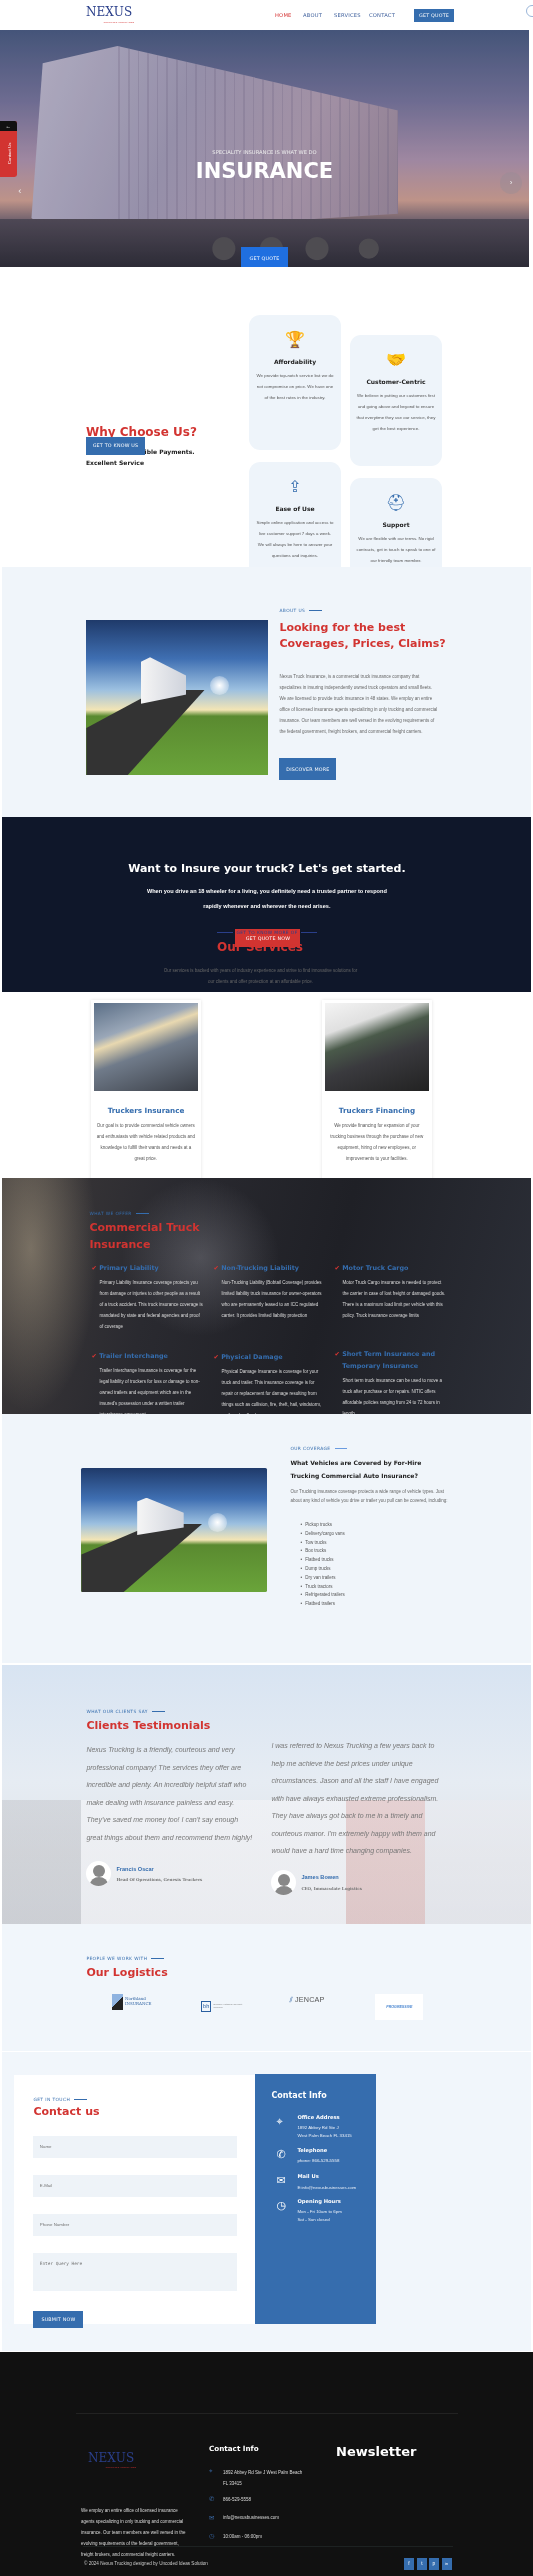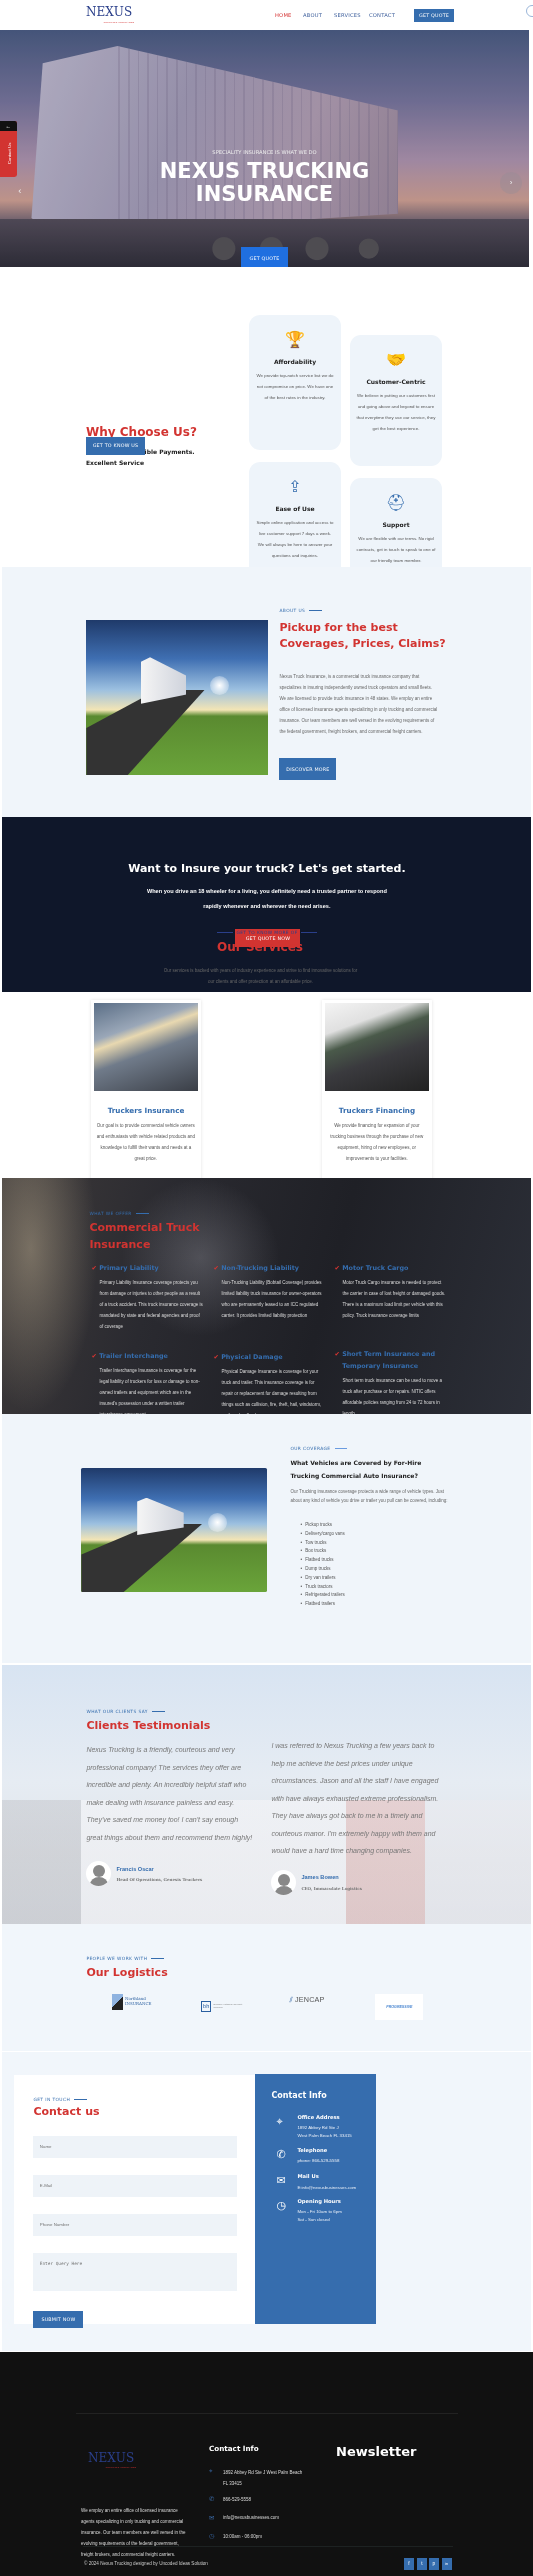--- a/index.html
+++ b/index.html
@@ -107,21 +107,20 @@
   </div>
 
   <div class="hero">
     <div class="container"></div>
     <div class="ribs"></div>
     <div class="road"></div>
     <div class="wheels"></div>
     <div class="overlay"></div>
     <div class="hero-sub">SPECIALITY INSURANCE IS WHAT WE DO</div>
     <div class="hero-title">
-      <div>NEXUS TRUCKING</div>
       <div>INSURANCE</div>
     </div>
     <div class="btn" style="left:241px;top:217px;width:47px;height:22px;background:#1f6fe0;top:217px">GET QUOTE</div>
     <div class="arrow" style="left:18.3px;top:155px">‹</div>
     <div class="arrow-r">›</div>
   </div>
   <div class="side-tab">
     <div class="top">←</div>
     <div class="lbl">Contact Us</div>
   </div>
@@ -158,21 +157,21 @@
     <div class="photo-road" style="left:84px;top:53px;width:182px;height:155px">
       <div class="rd"></div>
         <div class="tr"></div>
         <div class="sun"></div>
     </div>
     <div class="eyebrow abs" style="left:277px;top:41px">
         <span>ABOUT US</span>
         <span class="ln"></span>
       </div>
     <div class="abs h-red" style="left:277px;top:53px;font-size:11px;line-height:16px">
-      <div>Pickup for the best</div>
+      <div>Looking for the best</div>
       <div>Coverages, Prices, Claims?</div>
     </div>
     <div class="abs p" style="left:277px;top:104px;width:159px">Nexus Truck Insurance, is a commercial truck insurance company that specializes in insuring independently owned truck operators and small fleets. We are licensed to provide truck insurance in 48 states. We employ an entire office of licensed insurance agents specializing in only trucking and commercial insurance. Our team members are well versed in the evolving requirements of the federal government, freight brokers, and commercial freight carriers.</div>
     <div class="btn blue" style="left:277px;top:191px;width:57px;height:22px">DISCOVER MORE</div>
   </div>
 
   <div class="cta">
     <div class="abs" style="left:0;width:529px;top:45px;text-align:center;color:#fff;font-family:'DejaVu Sans',sans-serif;font-weight:bold;font-size:11px">Want to Insure your truck? Let's get started.</div>
     <div class="abs" style="left:143px;width:243px;top:67px;text-align:center;color:#fff;font-size:5.6px;line-height:15px;font-weight:bold">When you drive an 18 wheeler for a living, you definitely need a trusted partner to respond rapidly whenever and wherever the need arises.</div>
     <div class="btn red" style="left:233px;top:112px;width:65px;height:18.3px">GET QUOTE NOW</div>

